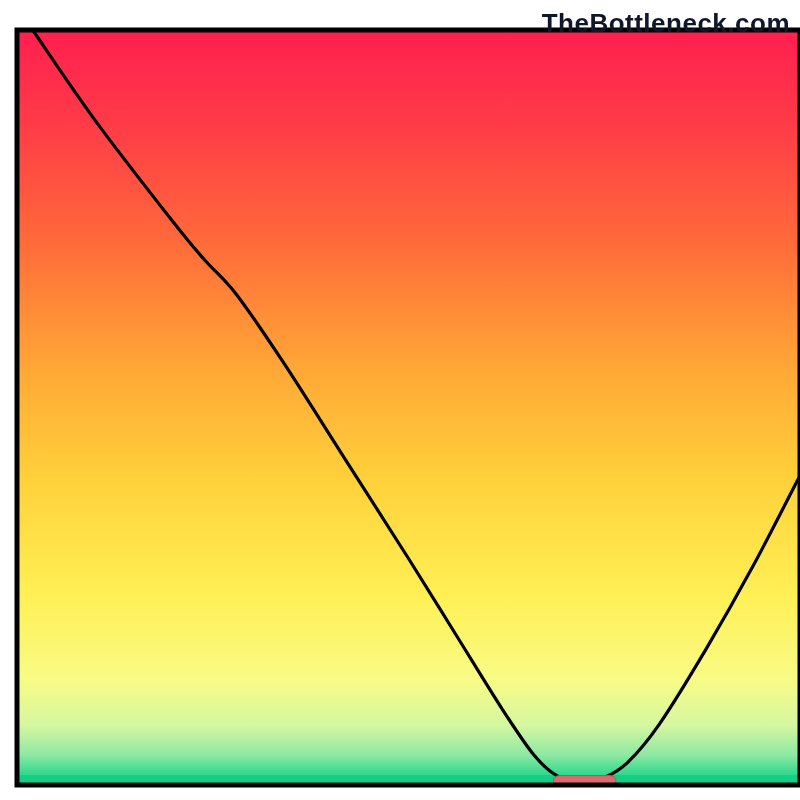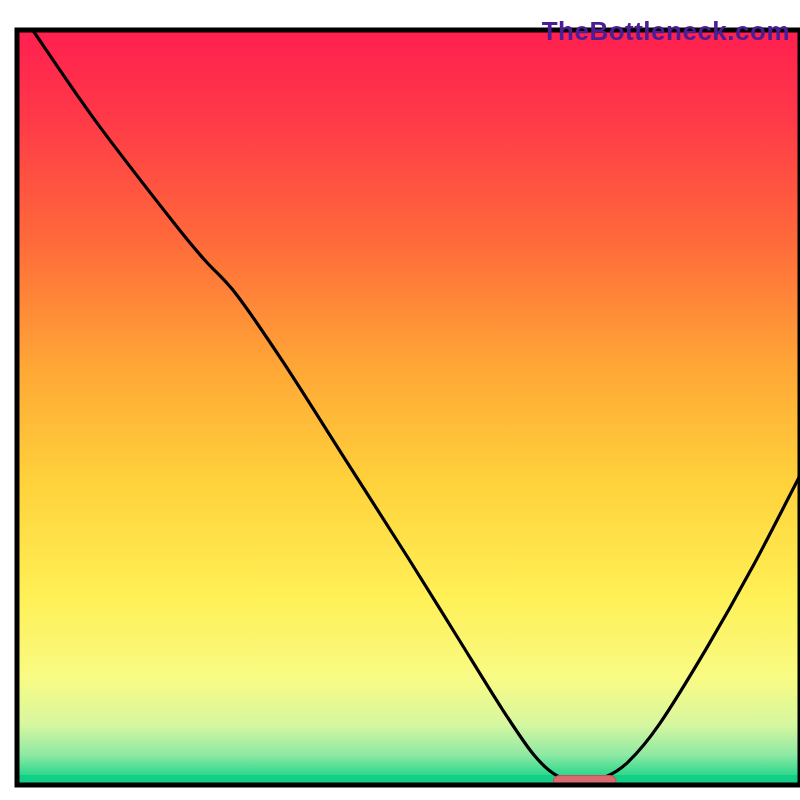--- a/index.html
+++ b/index.html
@@ -11,25 +11,25 @@
     font-family: Arial, Helvetica, sans-serif;
     overflow: hidden;
   }
   .stage {
     position: relative;
     width: 800px;
     height: 800px;
   }
   .watermark {
     position: absolute;
-    top: 16px;
+    top: 8px;
     right: 10px;
     font-size: 26px;
     font-weight: 600;
-    color: #4c1d95;
+    color: #0f172a;
     letter-spacing: 0.5px;
     user-select: none;
   }
   svg {
     display: block;
   }
 </style>
 </head>
 <body>
 

